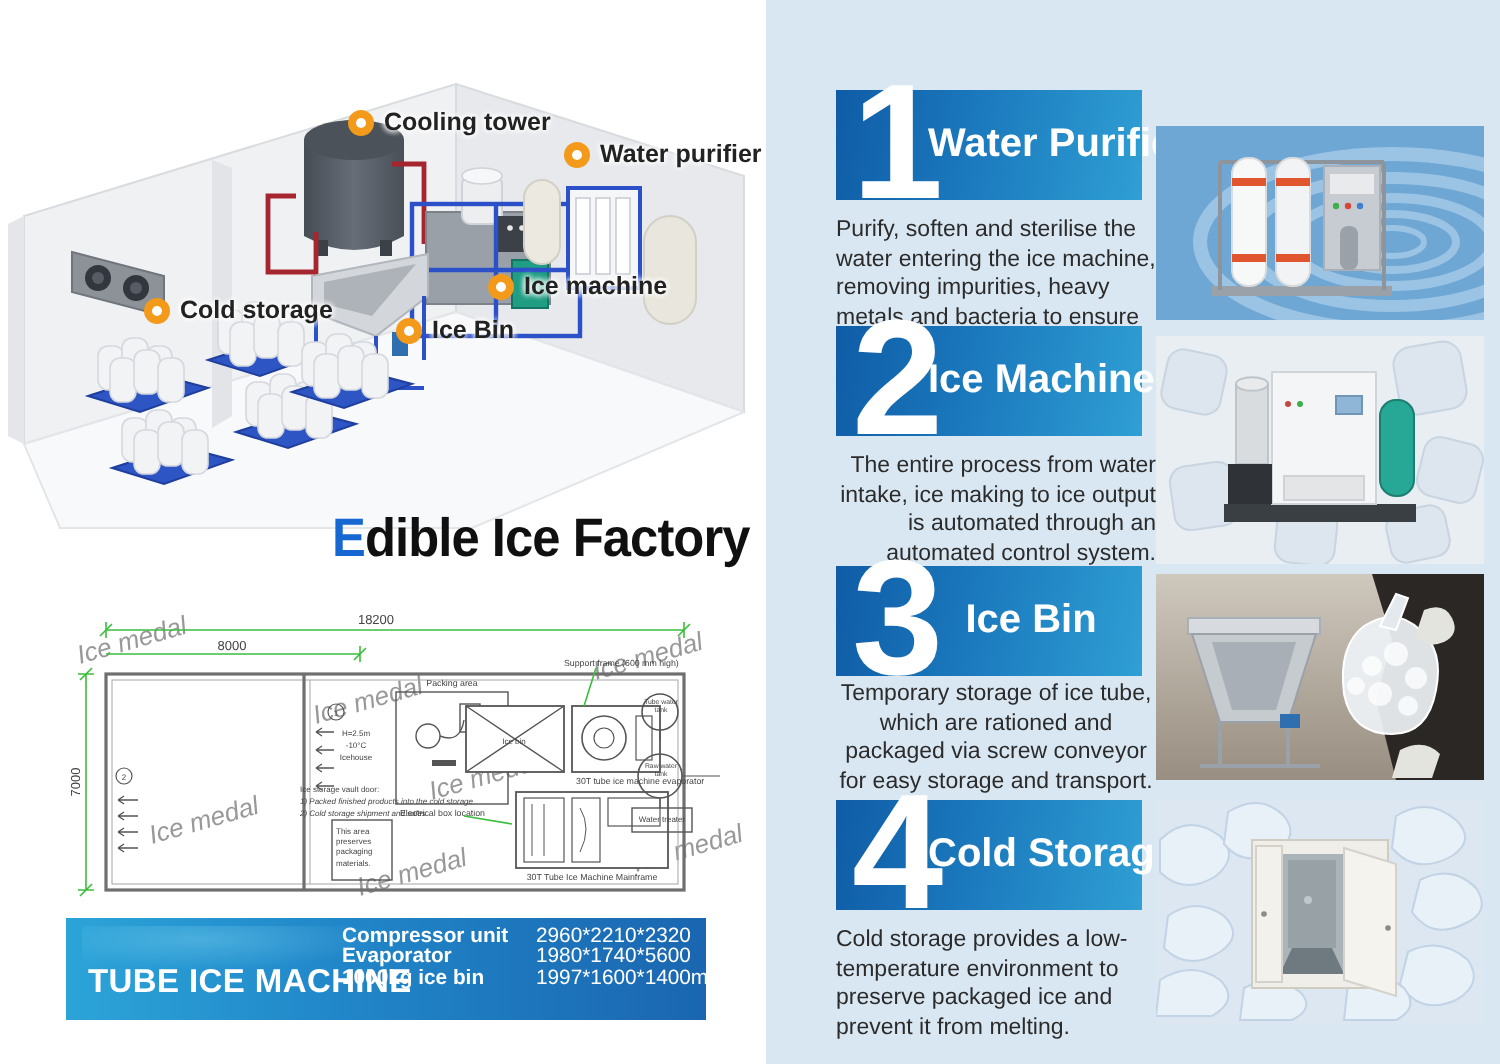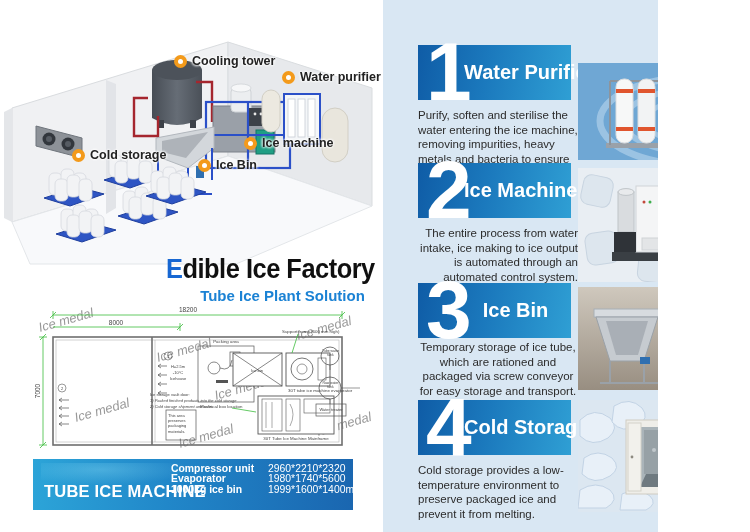--- a/index.html
+++ b/index.html
@@ -1,17 +1,17 @@
 <!DOCTYPE html>
 <html><head>
 <meta charset="utf-8">
 <style>
   * { margin:0; padding:0; box-sizing:border-box; }
   body { font-family:"Liberation Sans", sans-serif; background:#ffffff; }
-  .canvas { position:relative; width:658px; height:532px; background:#ffffff; overflow:hidden; }
+  .canvas { position:relative; width:750px; height:532px; background:#ffffff; overflow:hidden; }
 
   
   .right-panel { position:absolute; left:383px; top:0; width:367px; height:532px; background:#d9e7f3; }
   .num-box { position:absolute; left:35px; width:153px; height:55px;
              background:linear-gradient(100deg,#0f5ca6 0%,#1b79bd 45%,#2f9fd4 100%); }
   .big-num { position:absolute; left:8px; top:-7px; color:#ffffff; font-weight:800;
              font-size:82px; line-height:0.82; letter-spacing:-2px; }
   .sec-title { position:absolute; left:46px; right:4px; top:0; height:55px; line-height:55px;
                text-align:center; color:#ffffff; font-size:20px; font-weight:700; white-space:nowrap; }
   .sec-desc { position:absolute; left:35px; width:160px; color:#2b2b2b; font-size:11.5px;
@@ -172,21 +172,20 @@
       <span>Ice Bin</span>
     </div>
     <div class="tag" style="left:72px; top:140px;">
       <span class="dot"></span>
       <span>Cold storage</span>
     </div>
   </div>
 
   <div class="title-block">
     <div class="title-main"><span class="hl">E</span><span>dible Ice Factory</span></div>
-    <div class="title-sub">Tube Ice Plant Solution</div>
   </div>
 
   <div class="plan">
     <svg width="355" height="160" viewBox="0 0 355 160">
 
       <g>
         <text class="wm" x="10" y="36" transform="rotate(-16 10 36)">Ice medal</text>
         <text class="wm" x="128" y="66" transform="rotate(-16 128 66)">Ice medal</text>
         <text class="wm" x="46" y="126" transform="rotate(-16 46 126)">Ice medal</text>
         <text class="wm" x="186" y="104" transform="rotate(-16 186 104)">Ice medal</text>
@@ -306,21 +305,21 @@
       <div class="spec-row">
         <span class="spec-label">Compressor unit</span>
         <span class="spec-value">2960*2210*2320</span>
       </div>
       <div class="spec-row">
         <span class="spec-label">Evaporator</span>
         <span class="spec-value">1980*1740*5600</span>
       </div>
       <div class="spec-row">
         <span class="spec-label">1000kg ice bin</span>
-        <span class="spec-value">1999*1600*1400mm</span>
+        <span class="spec-value">1997*1600*1400mm</span>
       </div>
     </div>
   </div>
 
   <div class="right-panel">
 
     <div class="num-box" style="top:45px;">
       <span class="big-num">1</span>
       <span class="sec-title">Water Purifier</span>
     </div>

